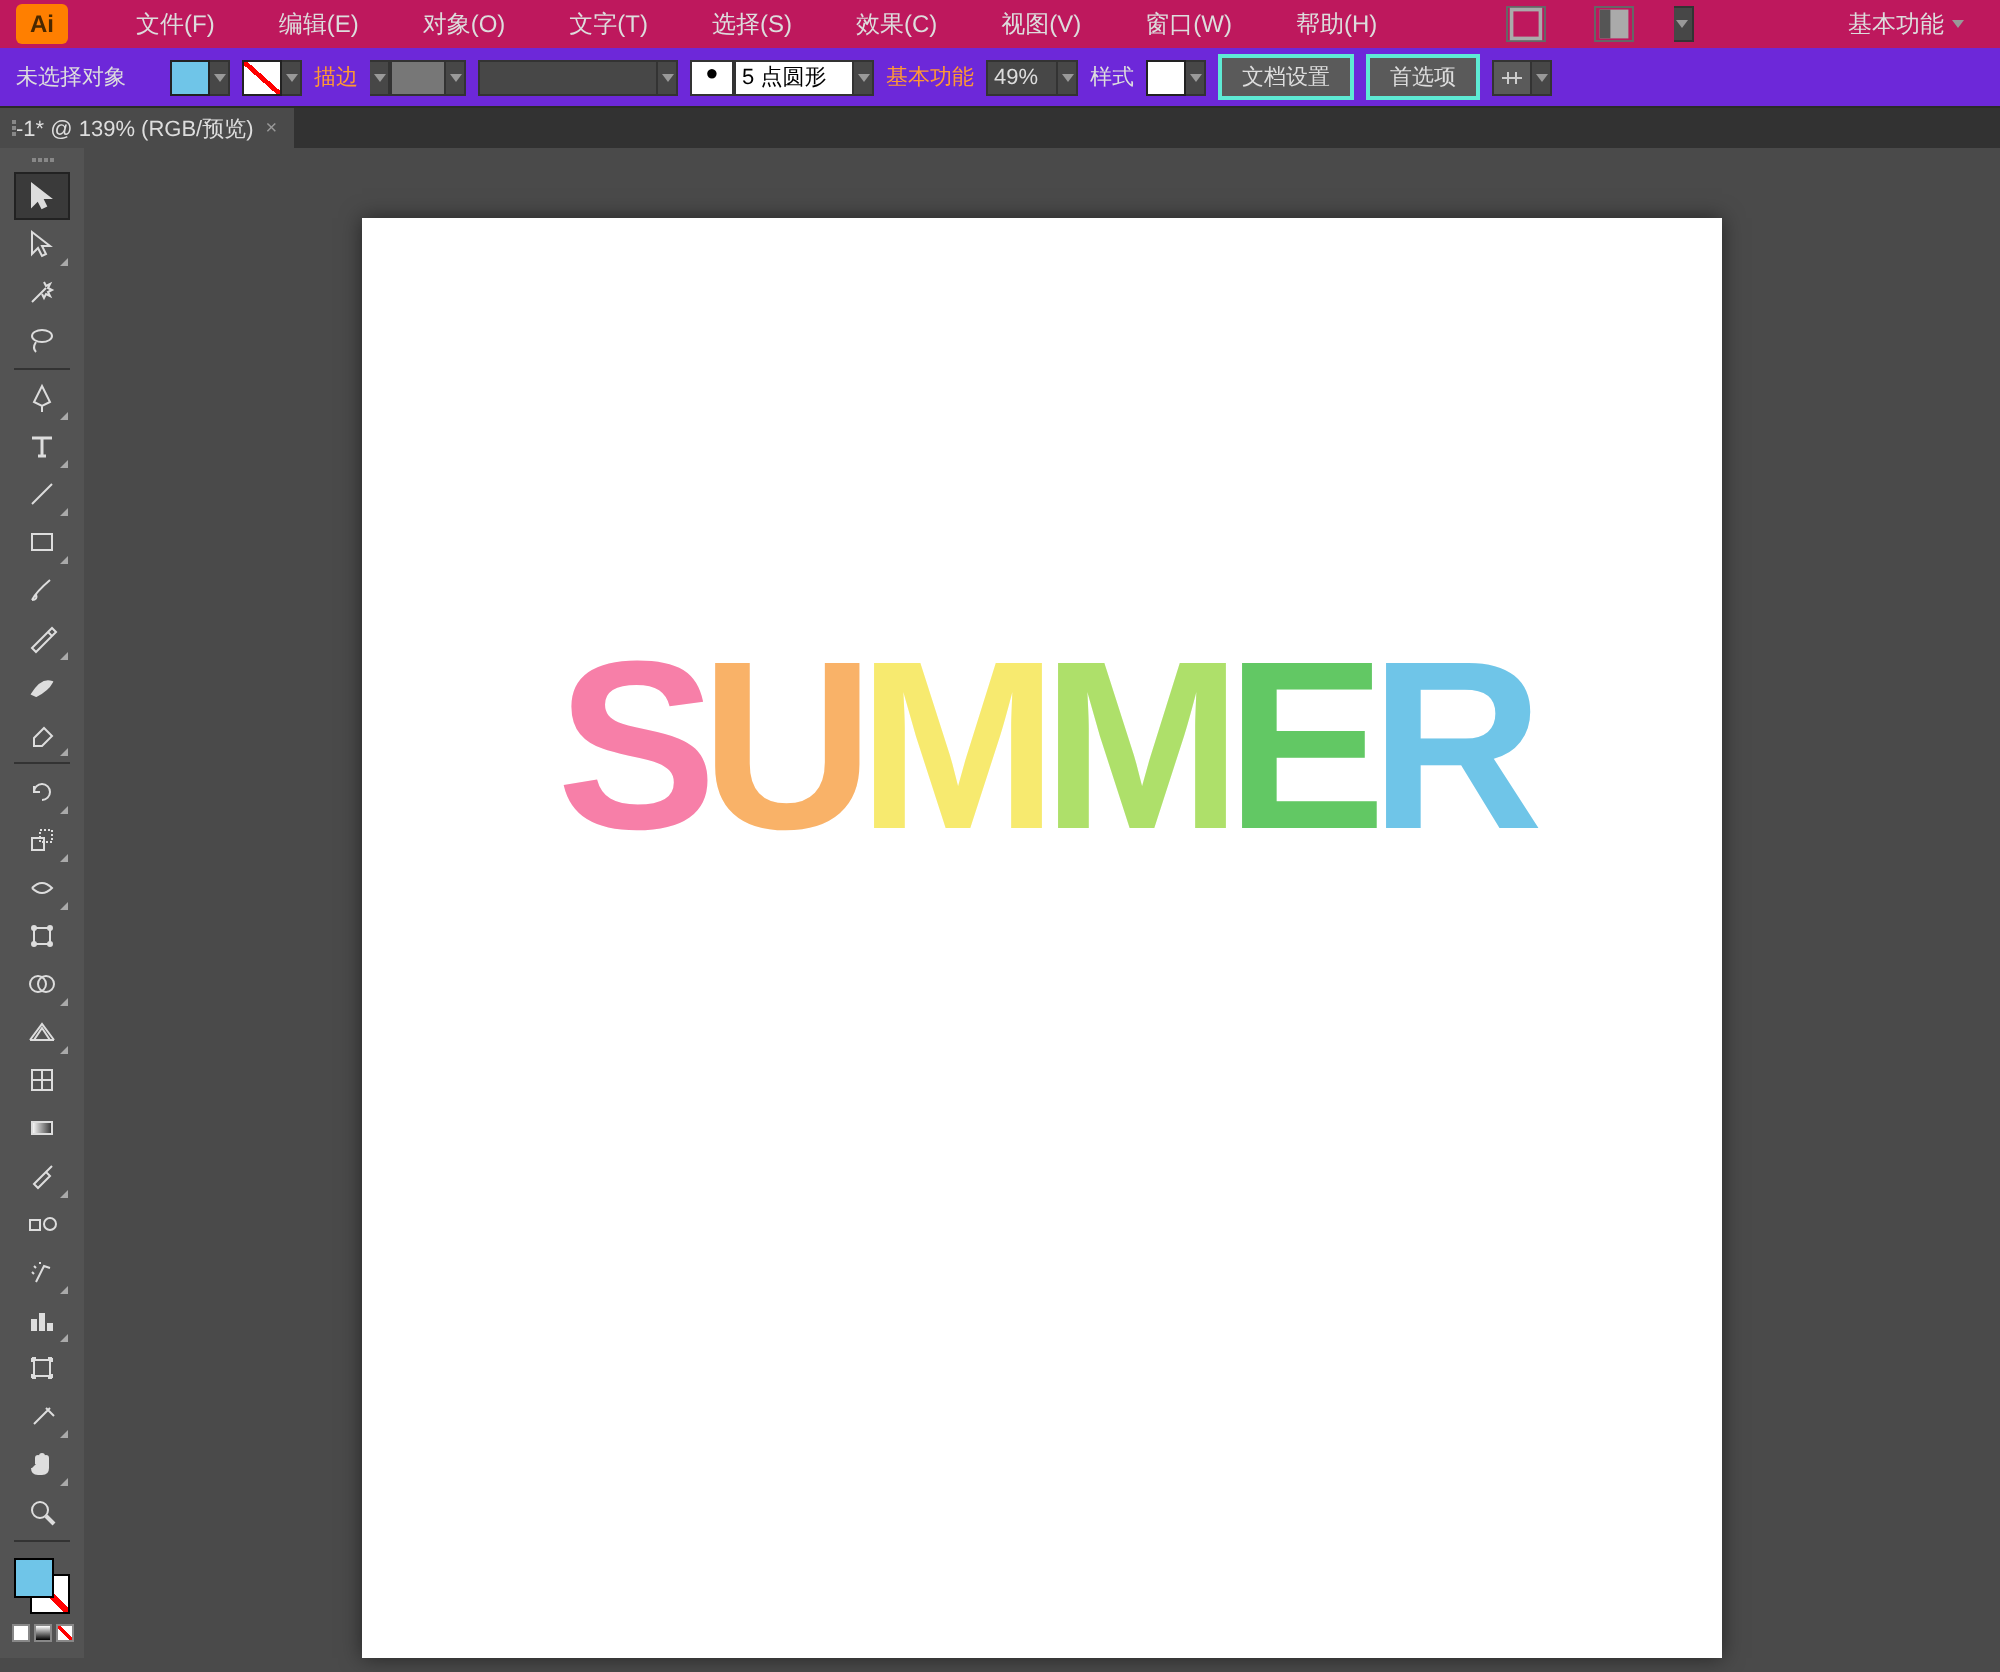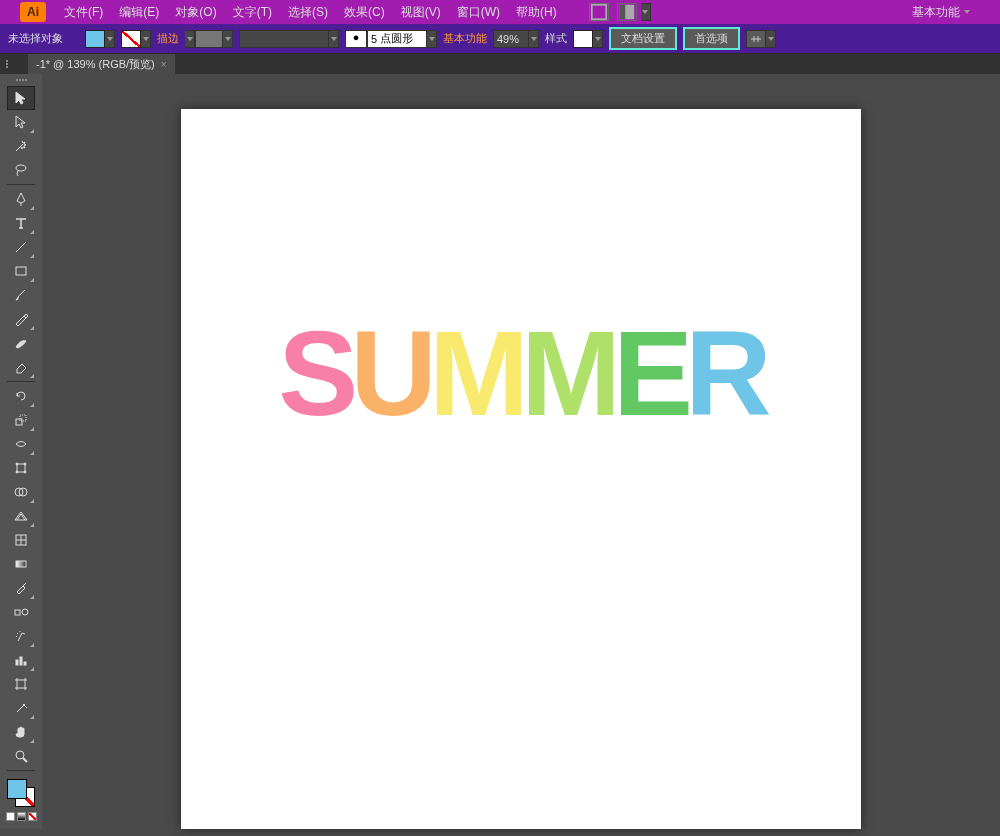--- a/index.html
+++ b/index.html
@@ -1,47 +1,47 @@
 <!DOCTYPE html>
 <html><head>
 <meta charset="utf-8">
 <style>
 * { margin: 0; padding: 0; box-sizing: border-box; font-family: "Microsoft YaHei", Arial, sans-serif; }
 body { background: #4a4a4a; width: 1000px; height: 836px; overflow: hidden; color: #ccc; font-size: 11px; }
 
 
-.menubar { height: 24px; background: #a21caf; display: flex; align-items: center; padding: 0 20px; }
+.menubar { height: 24px; background: #be185d; display: flex; align-items: center; padding: 0 8px; gap: 16px; }
 .logo { width: 26px; height: 20px; background: #ff7f00; border-radius: 3px; display: flex; align-items: center; justify-content: center; color: #4a2800; font-weight: bold; font-size: 12px; margin-right: 10px; }
 .menu-item { padding: 3px 8px; color: #ddd; cursor: default; font-size: 12px; text-align: center; }
 .menu-spacer { flex: 1; }
 .menu-icon-box { width: 20px; height: 18px; border: 1px solid #666; margin: 0 4px; display: flex; align-items: center; justify-content: center; }
 .workspace-switch { padding: 2px 10px; color: #ddd; font-size: 12px; display: flex; align-items: center; gap: 4px; }
 .triangle-down { width: 0; height: 0; border-left: 3px solid transparent; border-right: 3px solid transparent; border-top: 4px solid #999; }
 
 
-.controlbar { height: 30px; background: #4c1d95; display: flex; align-items: center; padding: 0 8px; gap: 6px; border-bottom: 1px solid #2a2a2a; }
+.controlbar { height: 30px; background: #6d28d9; display: flex; align-items: center; padding: 0 8px; gap: 6px; border-bottom: 1px solid #2a2a2a; }
 .ctrl-label { color: #ddd; font-size: 11px; }
 .ctrl-label.orange { color: #ff9933; }
 .swatch { width: 20px; height: 18px; border: 1px solid #222; display: inline-block; }
 .swatch.blue { background: #6fc5e8; }
 .swatch.none { background: #fff; position: relative; }
 .swatch.none::after { content: ""; position: absolute; left: 0; top: 0; right: 0; bottom: 0; background: linear-gradient(to top right, transparent 45%, red 45%, red 55%, transparent 55%); }
 .swatch.white { background: #fff; }
 .dd { width: 10px; height: 18px; border: 1px solid #333; border-left: none; background: #474747; display: inline-flex; align-items: center; justify-content: center; }
 .num-input { width: 22px; height: 18px; background: #fff; color: #000; border: 1px solid #333; text-align: center; font-size: 11px; }
 .text-input { height: 18px; background: #474747; color: #ddd; border: 1px solid #333; padding: 0 3px; font-size: 11px; display: inline-flex; align-items: center; }
 .btn { background: #5a5a5a; border: 2px solid #5eead4; padding: 2px 10px; color: #ddd; font-size: 11px; }
 .ctrl-group { display: inline-flex; align-items: center; }
 .stroke-profile { width: 90px; }
 
 
 .tabbar { height: 20px; background: #323232; display: flex; align-items: center; position: relative; }
 .tab-handle { width: 14px; height: 20px; display: flex; flex-direction: column; align-items: center; justify-content: center; gap: 1px; padding: 2px; }
 .tab-handle span { width: 2px; height: 2px; background: #888; }
-.doc-tab { background: #4a4a4a; padding: 2px 8px; font-size: 11px; color: #ddd; display: flex; align-items: center; gap: 6px; height: 20px; margin-left: 28px; }
+.doc-tab { background: #4a4a4a; padding: 2px 8px; font-size: 11px; color: #ddd; display: flex; align-items: center; gap: 6px; height: 20px; }
 .close-x { font-size: 10px; color: #999; }
 
 
 .main { position: absolute; top: 74px; left: 42px; right: 0; bottom: 0; background: #4a4a4a; display: flex; align-items: flex-start; justify-content: center; padding-top: 35px; }
 .artboard { width: 680px; height: 720px; background: #fff; box-shadow: 0 0 10px rgba(0,0,0,0.5); position: relative; }
 .summer { position: absolute; top: 195px; left: 0; right: 0; display: flex; justify-content: center; font-weight: 900; font-size: 120px; font-family: "Arial Black", Arial, sans-serif; letter-spacing: -8px; }
 .summer span:nth-child(1){ color:#f77fa8; }
 .summer span:nth-child(2){ color:#f9b268; }
 .summer span:nth-child(3){ color:#f7ea6f; }
 .summer span:nth-child(4){ color:#aee06a; }

